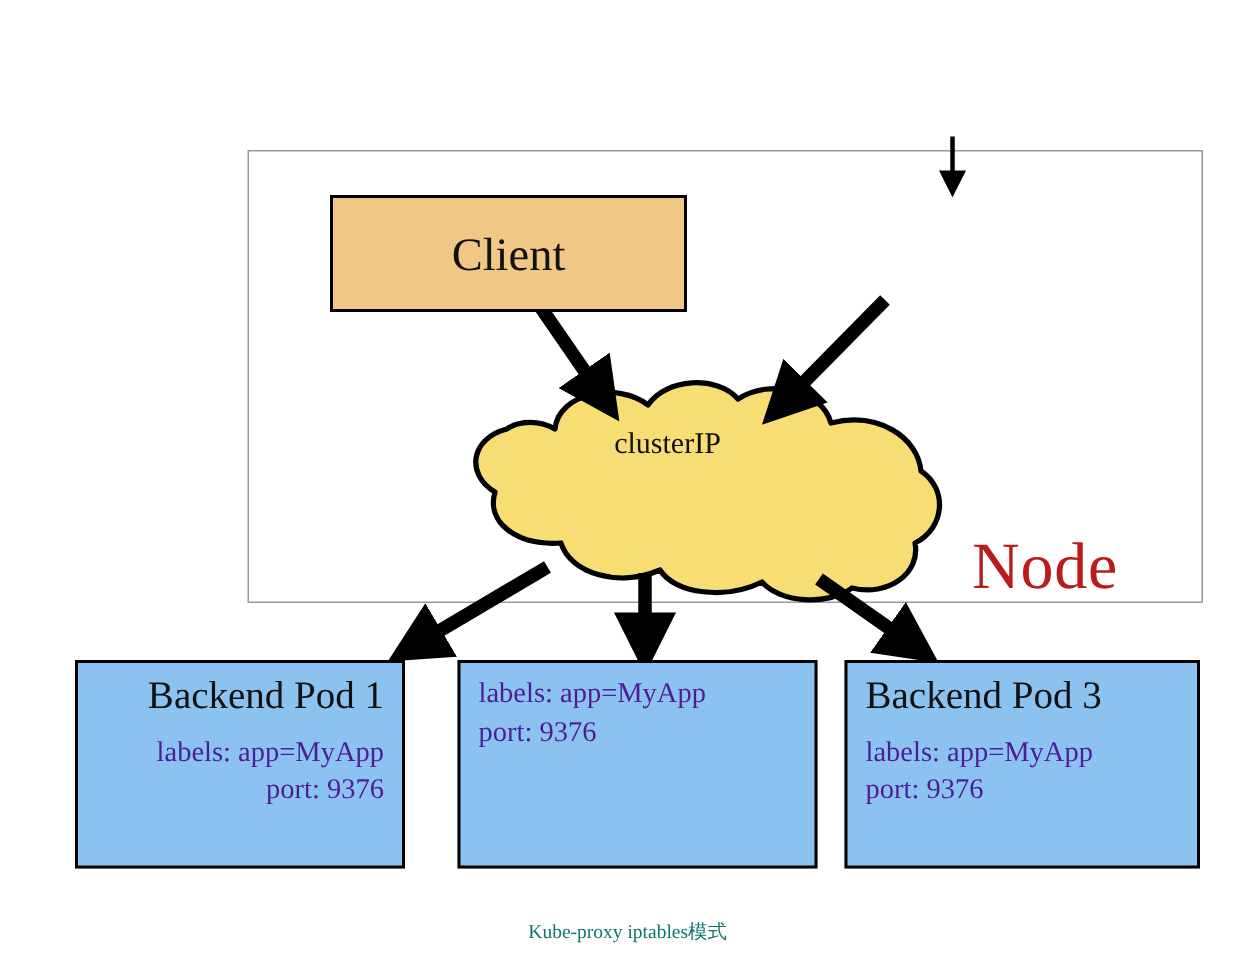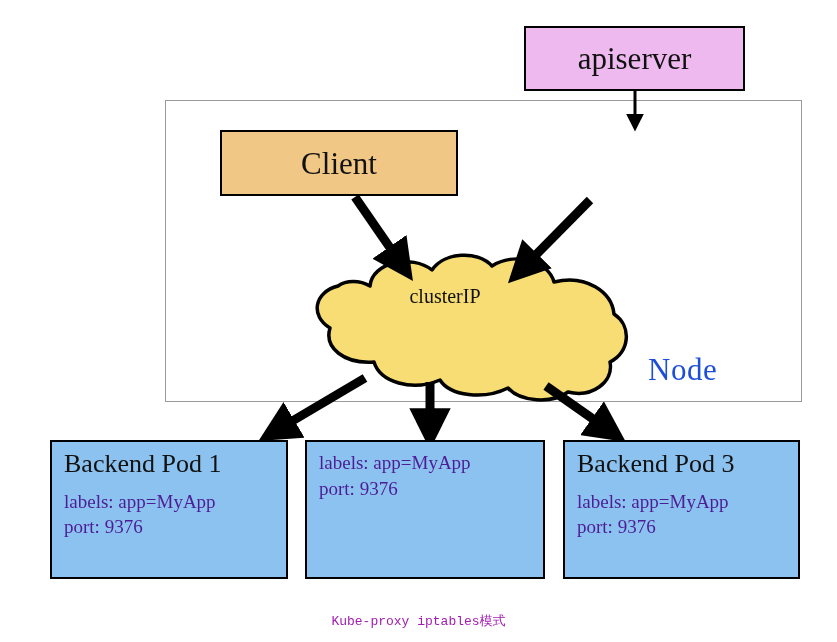--- a/index.html
+++ b/index.html
@@ -29,22 +29,22 @@
     width: 637px;
     height: 302px;
     border: 1.5px solid #9a9a9a;
     background: transparent;
     box-sizing: border-box;
   }
   .node-label {
     position: absolute;
     left: 648px;
     top: 352px;
-    font-size: 31px;
-    color: #1d4ed8;
+    font-size: 44px;
+    color: #b91c1c;
     font-family: "Liberation Serif", "DejaVu Serif", serif;
     letter-spacing: 0.5px;
   }
   .box {
     position: absolute;
     box-sizing: border-box;
     border: 2.5px solid #000000;
     display: flex;
     align-items: center;
     justify-content: center;
@@ -59,38 +59,38 @@
     left: 524px;
     top: 26px;
     width: 221px;
     height: 65px;
     background: #edb9ee;
   }
   #client-box {
     left: 220px;
     top: 130px;
     width: 238px;
-    height: 66px;
+    height: 78px;
     background: #f0c785;
   }
   #kubeproxy-box {
     left: 503px;
     top: 133px;
     width: 262px;
     height: 66px;
     background: #a6e87a;
   }
   .pod-box {
     position: absolute;
     box-sizing: border-box;
     border: 2.5px solid #000000;
     background: #8cc2ef;
     padding: 8px 12px 0 12px;
   }
-  #pod-1 { left: 50px;  top: 440px; width: 238px; height: 139px; }
+  #pod-1 { left: 50px;  top: 440px; width: 220px; height: 139px; text-align: right; }
   #pod-2 { left: 305px; top: 440px; width: 240px; height: 139px; }
   #pod-3 { left: 563px; top: 440px; width: 237px; height: 139px; }
   .pod-title {
     font-size: 26px;
     color: #111111;
     line-height: 1.1;
     margin-bottom: 10px;
     white-space: nowrap;
   }
   .pod-line {
@@ -113,22 +113,22 @@
     line-height: 1.35;
     white-space: nowrap;
   }
   .caption {
     position: absolute;
     left: 0;
     top: 612px;
     width: 837px;
     text-align: center;
     font-size: 13px;
-    color: #a21caf;
-    font-family: Liberation Mono, monospace;
+    color: #0f766e;
+    font-family: Liberation Serif, serif;
   }
 </style>
 </head>
 <body>
 
 <div id="canvas">
 
   <div class="node-box"></div>
 
   <svg class="svg-layer" viewBox="0 0 837 642" xmlns="http://www.w3.org/2000/svg">
@@ -161,23 +161,20 @@
 
     <line x1="355" y1="197" x2="404" y2="268" stroke="#000000" stroke-width="9" marker-end="url(#arrow-thick)"></line>
 
     <line x1="590" y1="200" x2="519" y2="272" stroke="#000000" stroke-width="9" marker-end="url(#arrow-thick)"></line>
 
     <line x1="365" y1="378" x2="272" y2="433" stroke="#000000" stroke-width="9" marker-end="url(#arrow-thick)"></line>
     <line x1="430" y1="382" x2="430" y2="434" stroke="#000000" stroke-width="9" marker-end="url(#arrow-thick)"></line>
     <line x1="546" y1="386" x2="613" y2="433" stroke="#000000" stroke-width="9" marker-end="url(#arrow-thick)"></line>
   </svg>
 
-  <div class="box" id="apiserver-box">
-    <span class="box-label">apiserver</span>
-  </div>
 
   <div class="box" id="client-box">
     <span class="box-label">Client</span>
   </div>
 
 
   <div class="cloud-text">
     <div class="cloud-line">clusterIP</div>
   </div>
 

